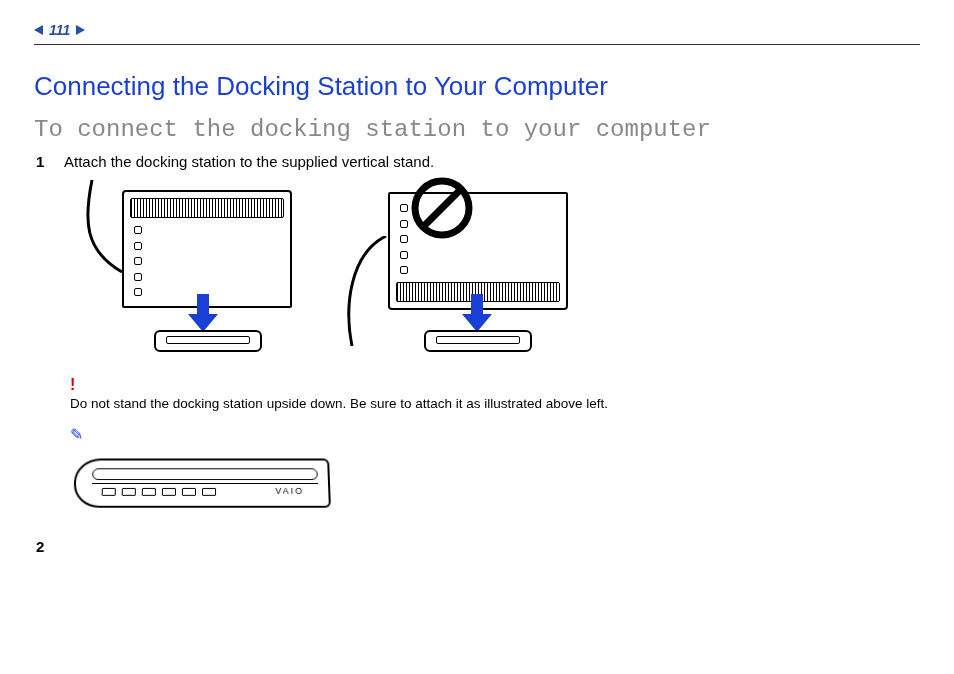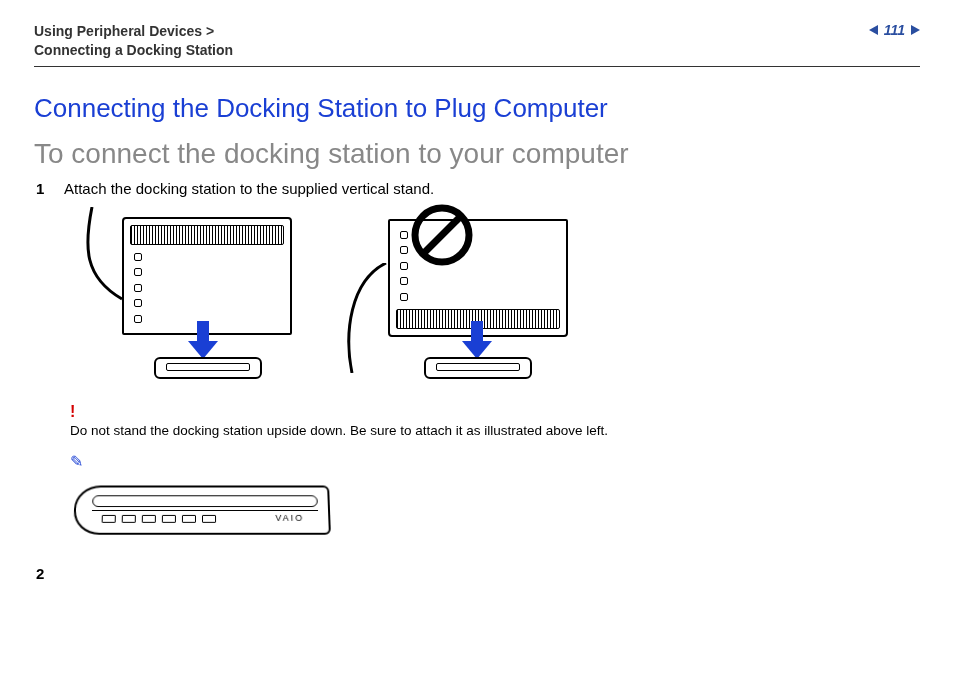--- a/index.html
+++ b/index.html
@@ -5,21 +5,21 @@
   * { box-sizing: border-box; margin: 0; padding: 0; }
   html, body { width: 954px; height: 674px; font-family: Arial, Helvetica, sans-serif; background: #fff; color: #000; }
   .page { padding: 22px 34px 20px 34px; }
   .hdr { display: flex; justify-content: space-between; align-items: flex-start; border-bottom: 1px solid #333; padding-bottom: 6px; margin-bottom: 26px; }
   .crumbs { font-size: 14px; font-weight: 700; color: #333; line-height: 1.35; }
   .pagenav { display: flex; align-items: center; gap: 6px; font-size: 14px; font-weight: 700; font-style: italic; color: #2a4ea0; }
   .tri { width: 0; height: 0; border-top: 5px solid transparent; border-bottom: 5px solid transparent; display: inline-block; }
   .tri.left { border-right: 9px solid #2a4ea0; }
   .tri.right { border-left: 9px solid #2a4ea0; }
   h1.title { color: #1a3fd4; font-weight: 400; font-size: 26px; margin-bottom: 14px; }
-  h2.subtitle { color: #888; font-weight: 400; font-size: 28px; margin-bottom: 10px; }
+  h2.subtitle { color: #888; font-weight: 400; font-size: 24px; margin-bottom: 10px; font-family: Liberation Mono, monospace; }
   .steps { margin-left: 2px; }
   .step { display: flex; gap: 14px; font-size: 15px; margin-bottom: 10px; }
   .step .num { font-weight: 700; min-width: 14px; }
   .illus-row { display: flex; gap: 34px; margin: 10px 0 18px 36px; }
 
   
   .fig { position: relative; }
   .fig1 { width: 240px; height: 178px; }
   .cable1 { position: absolute; left: 10px; top: 0; width: 70px; height: 140px; }
   .device1 { position: absolute; left: 52px; top: 10px; width: 170px; height: 118px; background: #fff; border: 2px solid #000; border-radius: 4px 4px 2px 2px; }
@@ -61,32 +61,28 @@
   .brand { position: absolute; right: 24px; bottom: 10px; font-size: 9px; letter-spacing: 2px; font-family: Arial; }
 
   .narrow { font-family: "Arial Narrow", Arial, sans-serif; letter-spacing: 0; }
 </style>
 </head>
 <body>
 
 <div class="page">
 
   <div class="hdr">
-    <div class="crumbs">
-      <span>Using Peripheral Devices &gt;</span><br>
-      <span>Connecting a Docking Station</span>
-    </div>
     <div class="pagenav">
       <span class="tri left"></span>
       <span>111</span>
       <span class="tri right"></span>
     </div>
   </div>
 
-  <h1 class="title">Connecting the Docking Station to Plug Computer</h1>
+  <h1 class="title">Connecting the Docking Station to Your Computer</h1>
   <h2 class="subtitle">To connect the docking station to your computer</h2>
 
   <div class="steps">
     <div class="step">
       <span class="num">1</span>
       <span>Attach the docking station to the supplied vertical stand.</span>
     </div>
   </div>
 
   <div class="illus-row">

